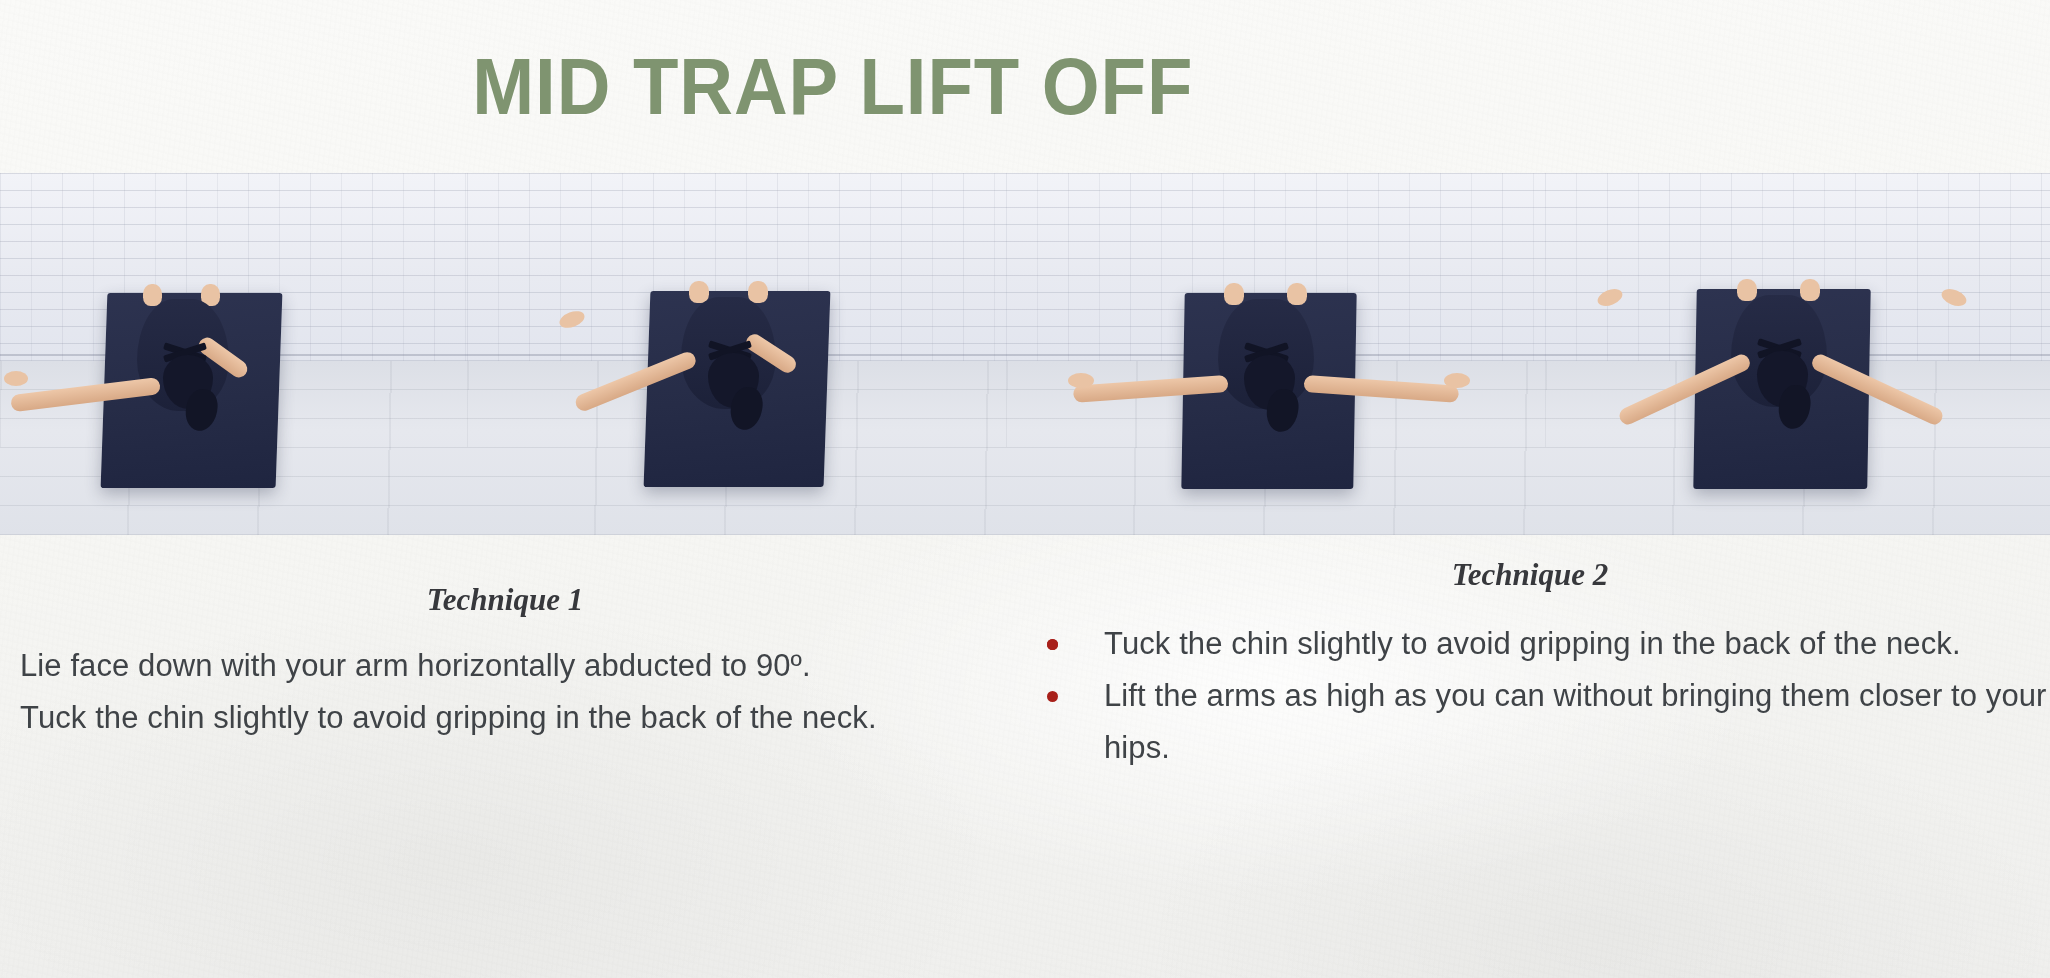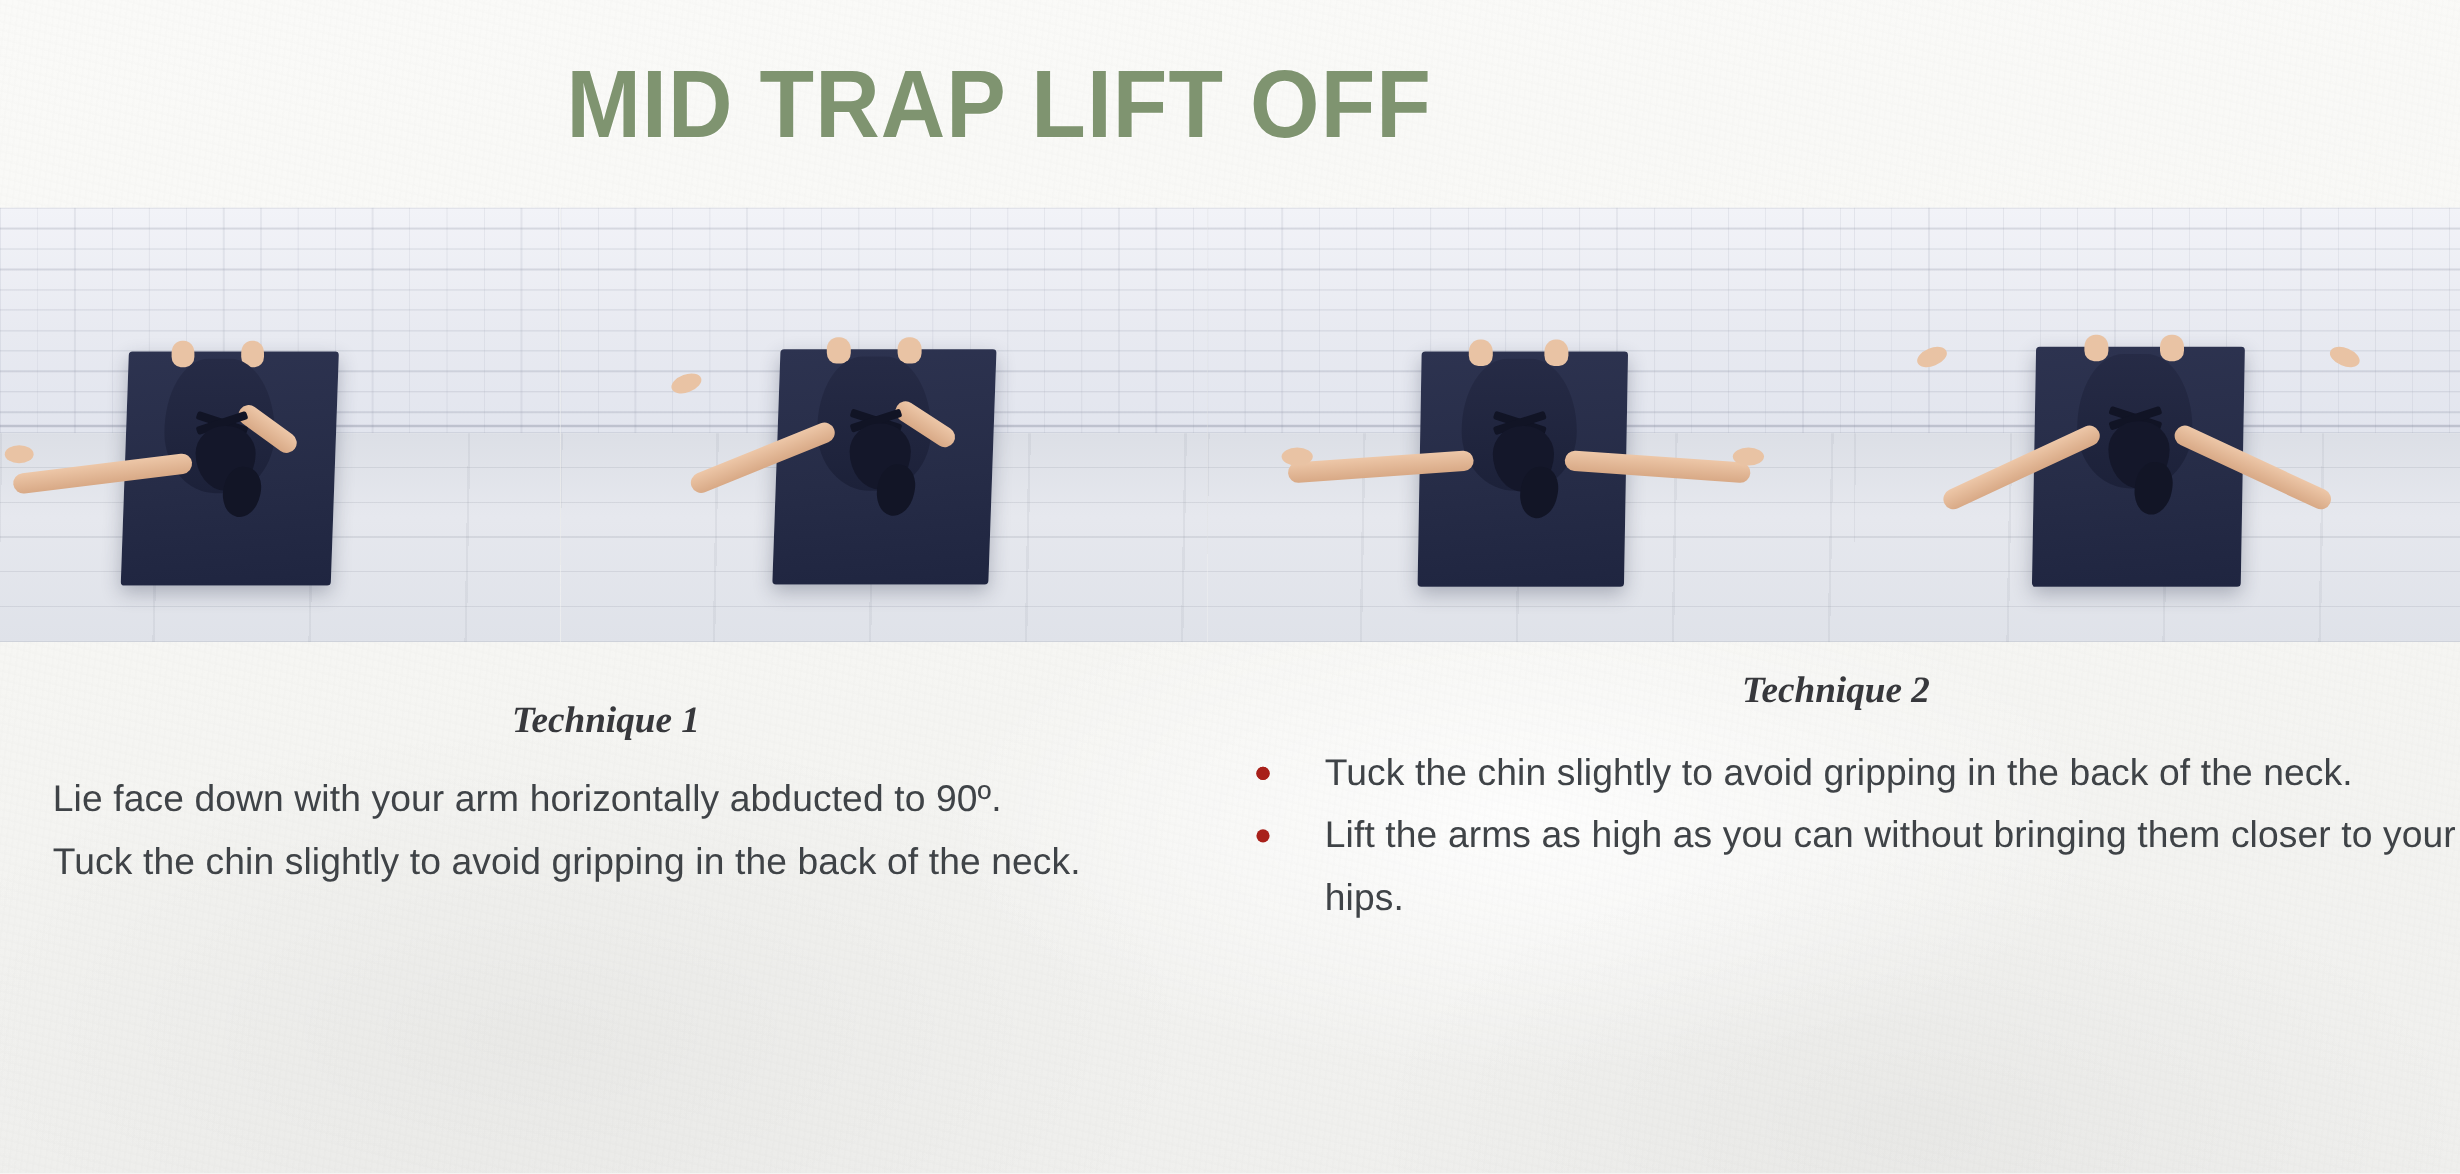--- a/index.html
+++ b/index.html
@@ -227,21 +227,20 @@
     text-align: center;
     white-space: nowrap;
   }
   .col-left  .tech-heading { margin-top: 47px; }
   .col-right .tech-heading { margin-top: 22px; }
 
   .plain-list {
     list-style: none;
     margin-top: 22px;
     padding: 0 0 0 20px;
-    margin-left: 24px;
   }
   .plain-list li {
     font-size: 31px;
     line-height: 1.67;
     color: #3f4347;
     letter-spacing: 0.1px;
   }
 
   .bullet-list {
     list-style: none;

